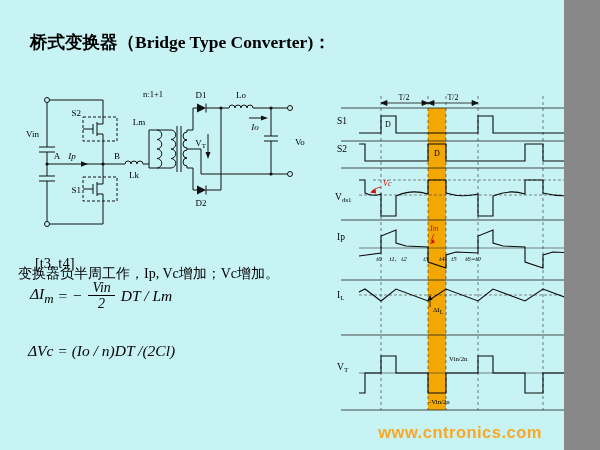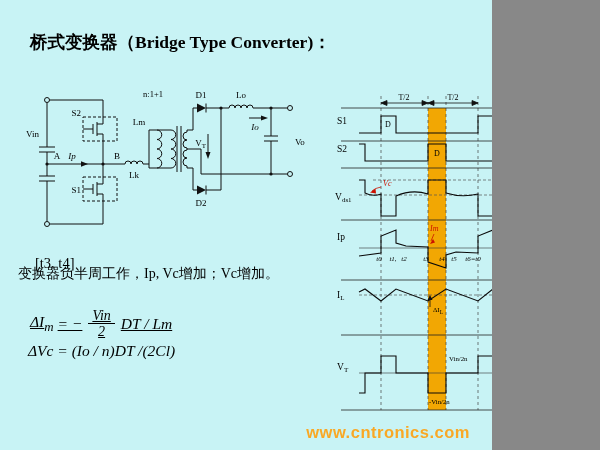--- a/index.html
+++ b/index.html
@@ -1,26 +1,26 @@
 <!DOCTYPE html>
 <html><head>
 <meta charset="utf-8">
 <style>
   html,body{margin:0;padding:0;background:#888;}
-  .slide{position:relative;width:492px;height:450px;background:#C8F3F5;overflow:hidden;
+  .slide{position:relative;width:564px;height:450px;background:#C8F3F5;overflow:hidden;
          font-family:"Liberation Serif",serif;color:#000;}
   .title{position:absolute;left:30px;top:30px;font-size:17.5px;white-space:nowrap;}
   .title .zh{font-weight:700;}
   .title .en{font-weight:700;}
   .circuit-svg{position:absolute;left:25px;top:86px;}
   .waves-svg{position:absolute;left:333px;top:90px;}
   .interval{position:absolute;left:35px;top:255px;font-size:14.5px;}
   .desc{position:absolute;left:18px;top:265px;font-size:14px;white-space:nowrap;}
   .formula{position:absolute;font-style:italic;font-size:15.5px;display:flex;align-items:center;gap:4px;}
-  .f1{left:30px;top:308px;text-decoration:underline;}
+  .f1{left:30px;top:280px;}
   .f2{left:28px;top:342px;}
   .frac{display:inline-flex;flex-direction:column;text-align:center;font-size:14px;line-height:1.1;margin:0 2px;}
   .frac .num{border-bottom:1px solid #000;padding:0 4px;}
   .watermark{position:absolute;right:22px;bottom:8px;font-family:"Liberation Sans",sans-serif;
              font-size:16.5px;font-weight:600;color:#F9A825;letter-spacing:.5px;}
   
   .c-lbl{font:9px "Liberation Serif",serif;fill:#000;}
   .c-lbl-i{font:italic 9px "Liberation Serif",serif;fill:#000;}
   .c-sm{font:8.5px "Liberation Serif",serif;fill:#000;}
   .w-lbl{font:9.5px "Liberation Serif",serif;fill:#000;}

